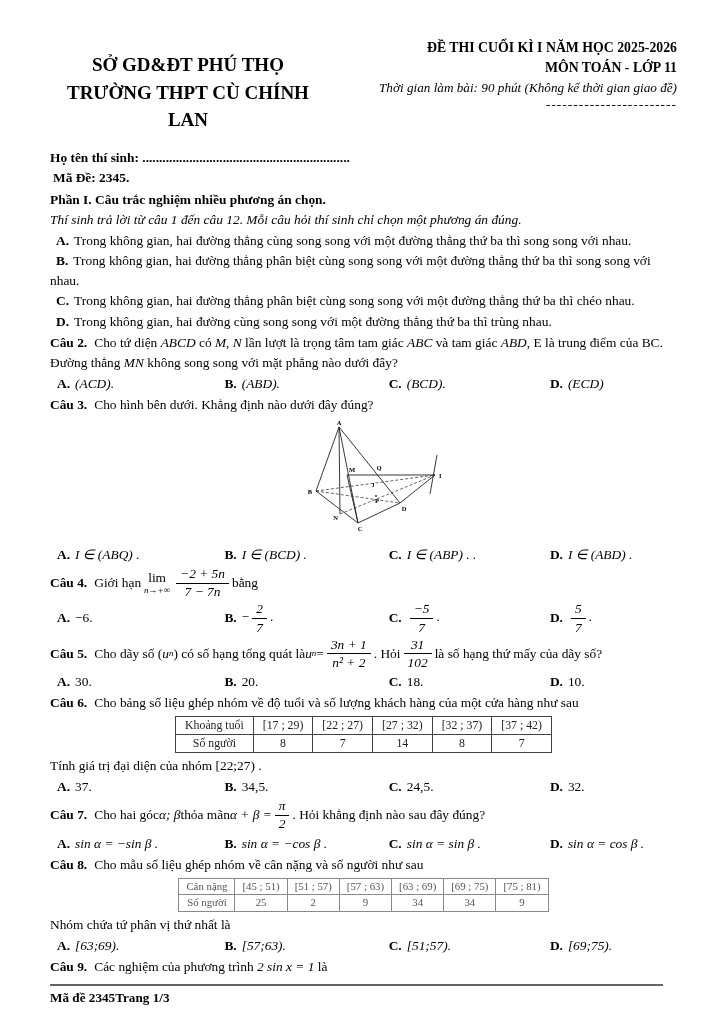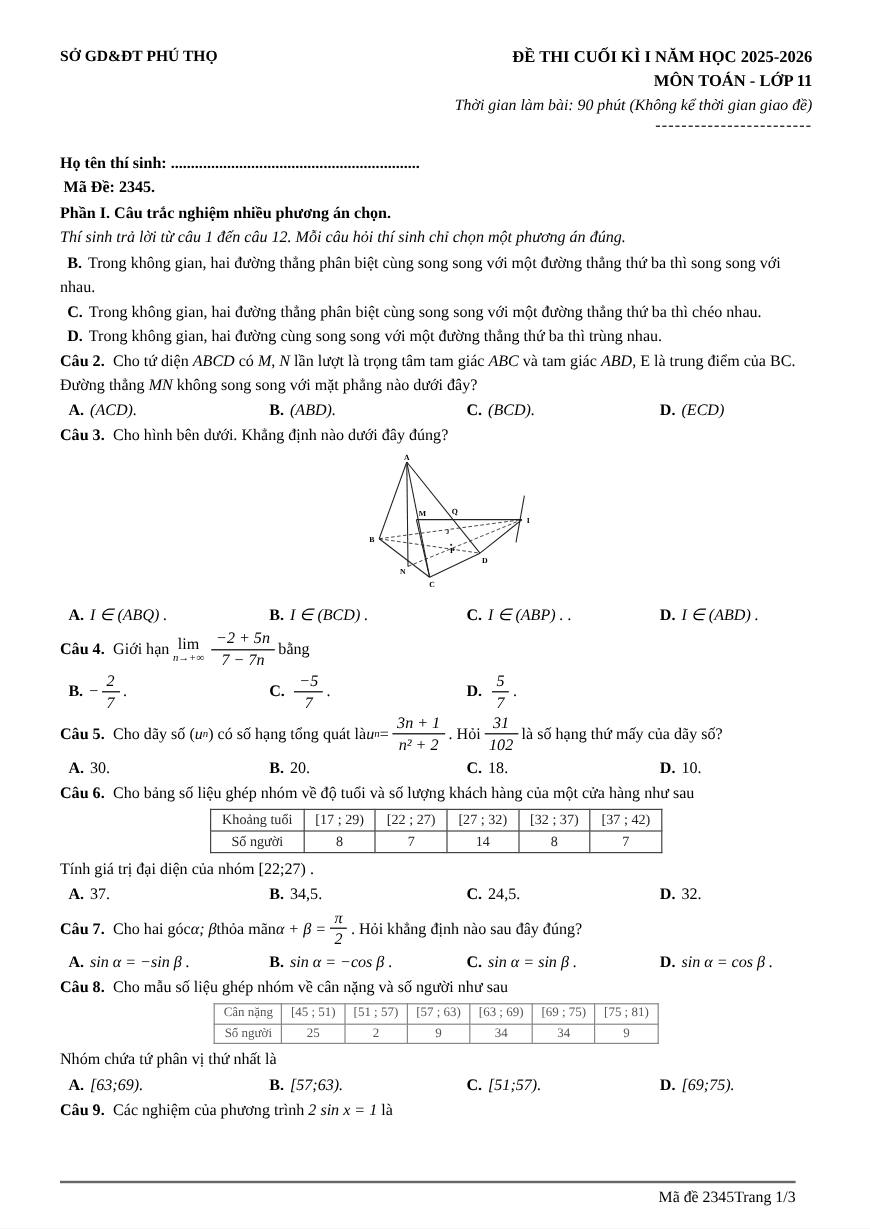--- a/index.html
+++ b/index.html
@@ -4,21 +4,21 @@
 <style>
   * { margin:0; padding:0; box-sizing:border-box; }
   html,body { background:#e8e8e8; }
   .page {
     width:725px; height:1024px; margin:0 auto; background:#ffffff; color:#000;
     font-family:"Liberation Serif", serif; font-size:13.4px; line-height:1.5;
     padding:38px 48px 0 50px; position:relative; overflow:hidden;
   }
   
   .hdr { display:flex; }
-  .hdr-left { width:44%; text-align:left; font-weight:bold; font-size:13px; line-height:1.45; }
+  .hdr-left { width:44%; text-align:center; font-weight:bold; font-size:19px; line-height:1.45;margin-top:13px; }
   .hdr-right { width:56%; text-align:right; line-height:1.45; }
   .hdr-right .t1, .hdr-right .t2 { font-weight:bold; font-size:13.8px; }
   .hdr-right .t3 { font-style:italic; font-size:13.2px; }
   .hdr-right .dashes { letter-spacing:1px; line-height:1.1; }
   
   .student { margin-top:14px; }
   .student .row1 { font-weight:bold; }
   .student .row2 { font-weight:bold; padding-left:3px; }
   
   .part-title { font-weight:bold; margin-top:2px; }
@@ -43,30 +43,31 @@
   .mathrow > * { flex:none; }
   sub { font-size:9px; }
   
   table.dtable { border-collapse:collapse; margin:3px auto 3px auto; font-size:11.8px; color:#222; }
   table.dtable td { border:1px solid #444; padding:0 9px; text-align:center; line-height:1.45; }
   table.dtable.small { font-size:10.8px; color:#555; }
   table.dtable.small td { border-color:#888; padding:0 7px; }
   
   .fig { margin:2px 0 2px 233px; width:210px; }
   
-  .footer { position:absolute; left:50px; right:62px; bottom:16px; border-top:2px solid #666; padding-top:2px; display:flex; justify-content:flex-end; font-size:13.2px; }
+  .footer { position:absolute; left:50px; right:62px; bottom:16px; border-top:2px solid #666; padding-top:2px; display:flex; justify-content:flex-start; font-size:13.2px;font-weight:bold; }
 </style>
 </head>
 <body>
 
 <div class="page">
 
   <div class="hdr">
     <div class="hdr-left">
       <div>SỞ GD&amp;ĐT PHÚ THỌ</div>
+      <div>TRƯỜNG THPT CÙ CHÍNH LAN</div>
     </div>
     <div class="hdr-right">
       <div class="t1">ĐỀ THI CUỐI KÌ I NĂM HỌC 2025-2026</div>
       <div class="t2">MÔN TOÁN - LỚP 11</div>
       <div class="t3">Thời gian làm bài: 90 phút (Không kể thời gian giao đề)</div>
       <div class="dashes">------------------------</div>
     </div>
   </div>
 
   <div class="student">
@@ -74,20 +75,21 @@
       <span>Họ tên thí sinh:</span>
       <span>..............................................................</span>
     </div>
     <div class="row2">Mã Đề: 2345.</div>
   </div>
 
   <div class="part-title">Phần I. Câu trắc nghiệm nhiều phương án chọn.</div>
   <div class="part-note">Thí sinh trả lời từ câu 1 đến câu 12. Mỗi câu hỏi thí sinh chỉ chọn một phương án đúng.</div>
 
   <div class="q">
+    <div class="optline"><span class="ok">A.</span><span>Trong không gian, hai đường thẳng cùng song song với một đường thẳng thứ ba thì song song với nhau.</span></div>
     <div class="optline"><span class="ok">B.</span><span>Trong không gian, hai đường thẳng phân biệt cùng song song với một đường thẳng thứ ba thì song song với nhau.</span></div>
     <div class="optline"><span class="ok">C.</span><span>Trong không gian, hai đường thẳng phân biệt cùng song song với một đường thẳng thứ ba thì chéo nhau.</span></div>
     <div class="optline"><span class="ok">D.</span><span>Trong không gian, hai đường cùng song song với một đường thẳng thứ ba thì trùng nhau.</span></div>
   </div>
 
   <div class="q">
     <div class="qstem"><span class="qlabel">Câu 2.</span><span>Cho tứ diện </span><span class="m">ABCD</span><span> có </span><span class="m">M, N</span><span> lần lượt là trọng tâm tam giác </span><span class="m">ABC</span><span> và tam giác </span><span class="m">ABD</span><span>, E là trung điểm của BC. Đường thẳng </span><span class="m">MN</span><span> không song song với mặt phẳng nào dưới đây?</span></div>
     <div class="optrow">
       <span class="opt"><span class="ok">A.</span><span class="m">(ACD).</span></span>
       <span class="opt"><span class="ok">B.</span><span class="m">(ABD).</span></span>
@@ -148,20 +150,21 @@
           <span class="lop">lim</span>
           <span class="lsub">n→+∞</span>
         </span>
       <span class="frac">
           <span class="fn">−2 + 5n</span>
           <span class="fd">7 − 7n</span>
         </span>
       <span>bằng</span>
     </div>
     <div class="optrow">
+      <span class="opt"><span class="ok">A.</span><span>−6.</span></span>
       <span class="opt"><span class="ok">B.</span><span>−</span><span class="frac">
             <span class="fn">2</span>
             <span class="fd">7</span>
           </span><span>.</span></span>
       <span class="opt"><span class="ok">C.</span><span class="frac">
             <span class="fn">−5</span>
             <span class="fd">7</span>
           </span><span>.</span></span>
       <span class="opt"><span class="ok">D.</span><span class="frac">
             <span class="fn">5</span>

